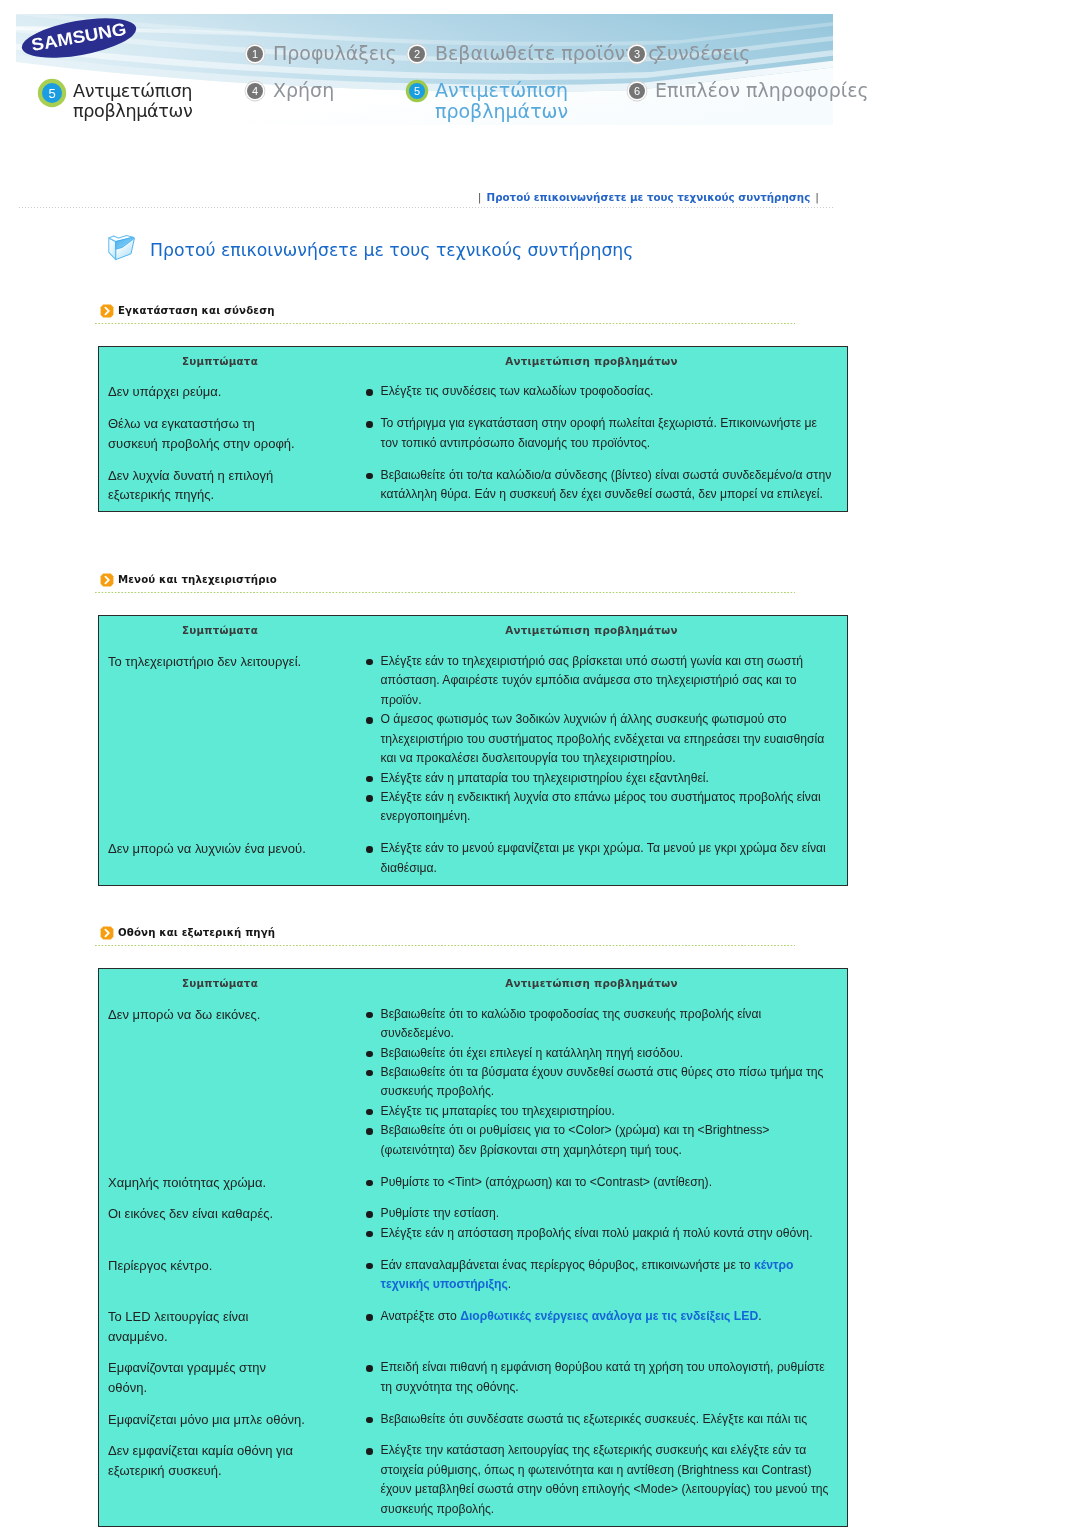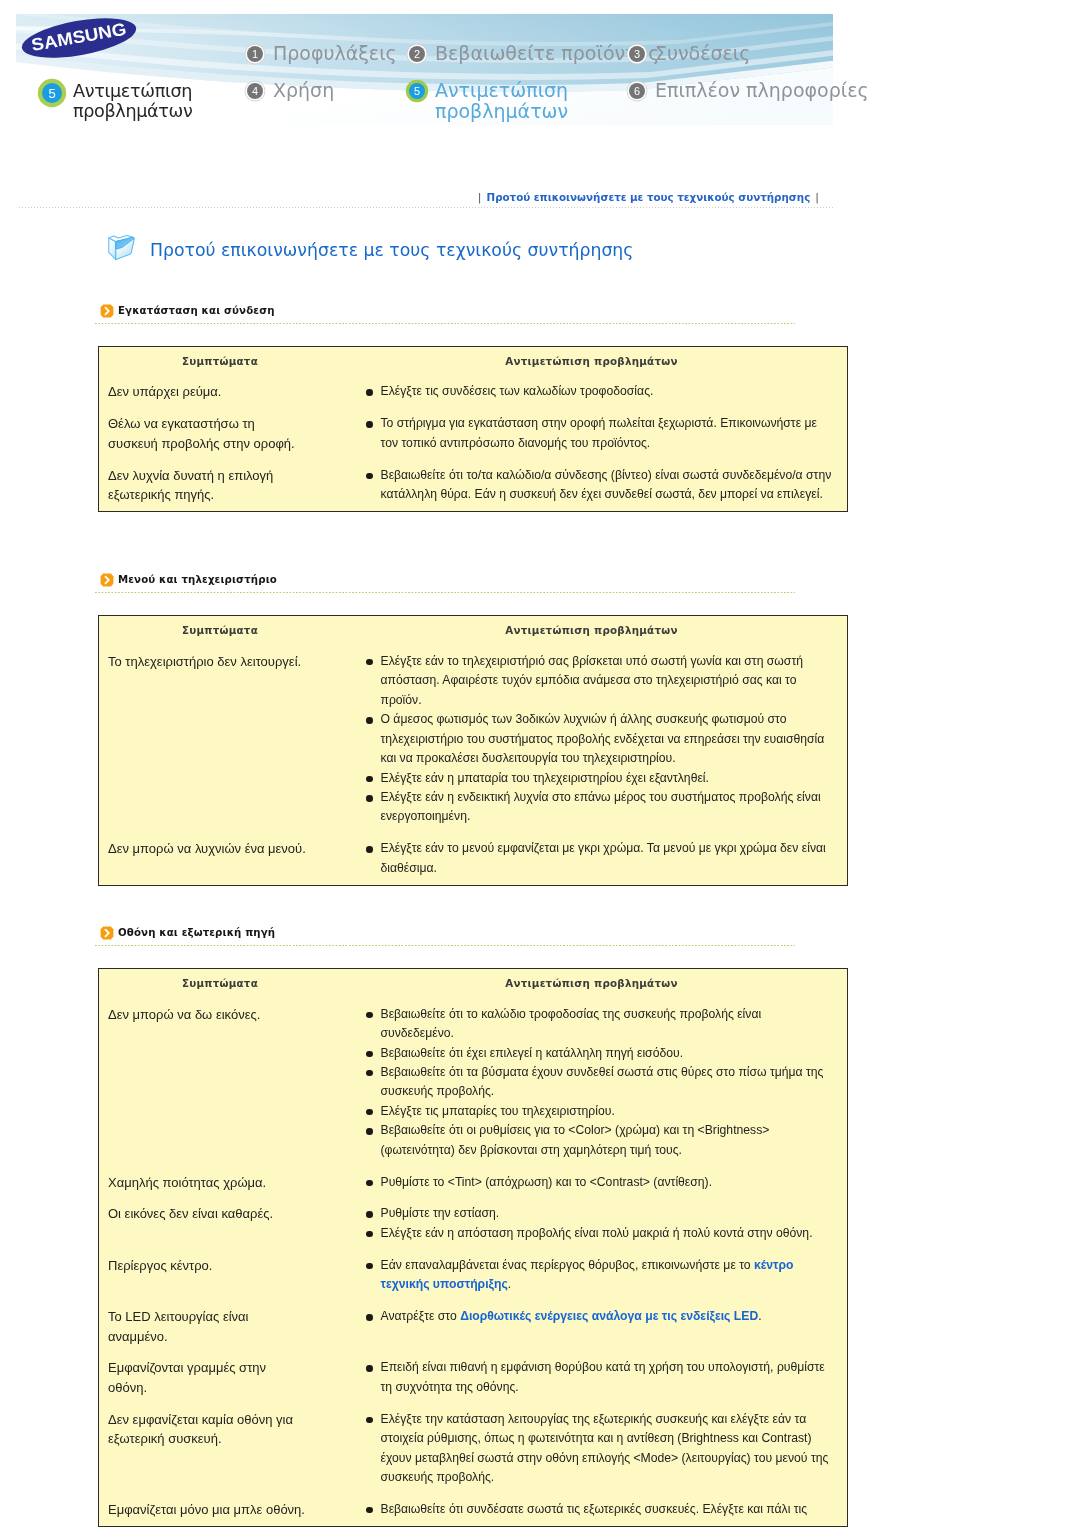--- a/index.html
+++ b/index.html
@@ -57,21 +57,21 @@
 #content { position:absolute; left:12px; top:304px; width:1028px;margin-left:32px; }
 .section { position:relative; }
 .section-head { position:relative; left:56px; display:flex; align-items:center; gap:4px; height:14px;}
 .section-head .shtext { font-family:"DejaVu Sans", sans-serif; font-size:10.2px; font-weight:bold;
   color:#161616; line-height:14px; letter-spacing:0.15px;}
 .section-rule { position:relative; left:51px; width:700px; height:1px; margin-top:5px;
   background-image:linear-gradient(to right, #aed26a 1.4px, transparent 1.4px);
   background-size:3.3px 1px; }
 
 
-.tbl { position:relative; left:54px; width:750px; border:1.5px solid #2b2b2b; background:#fef9c3; margin-top:22px;
+.tbl { position:relative; left:54px; width:750px; border:1.5px solid #2b2b2b; background:#5eead4; margin-top:22px;
   padding-bottom:7px; }
 .section + .section { margin-top:61px; }
 .section:nth-child(3) { margin-top:40px; }
 .thead { display:flex; padding-top:3px; padding-bottom:0px; }
 .thead .c1 { width:242px; text-align:center; }
 .thead .c2 { flex:1; text-align:center; padding-right:5px;}
 .thead span { font-family:"DejaVu Sans", sans-serif; font-size:10.3px; line-height:18px; font-weight:bold; color:#3c3c3c;
   letter-spacing:0.25px;}
 .trow { display:flex; padding-top:12.4px; }
 .thead + .trow { padding-top:12.4px; }
@@ -370,33 +370,33 @@
             <div class="sym">Εμφανίζονται γραμμές στην οθόνη.</div>
           </div>
           <div class="c2">
             <ul class="sol">
               <li><span>Επειδή είναι πιθανή η εμφάνιση θορύβου κατά τη χρήση του υπολογιστή, ρυθμίστε τη συχνότητα της οθόνης.</span></li>
             </ul>
           </div>
         </div>
         <div class="trow">
           <div class="c1">
+            <div class="sym">Εμφανίζεται μόνο μια μπλε οθόνη.</div>
+          </div>
+          <div class="c2">
+            <ul class="sol">
+              <li><span>Βεβαιωθείτε ότι συνδέσατε σωστά τις εξωτερικές συσκευές. Ελέγξτε και πάλι τις</span></li>
+            </ul>
+          </div>
+        </div>
+        <div class="trow">
+          <div class="c1">
             <div class="sym">Δεν εμφανίζεται καμία οθόνη για εξωτερική συσκευή.</div>
           </div>
           <div class="c2">
             <ul class="sol">
               <li><span>Ελέγξτε την κατάσταση λειτουργίας της εξωτερικής συσκευής και ελέγξτε εάν τα στοιχεία ρύθμισης, όπως η φωτεινότητα και η αντίθεση (Brightness και Contrast) έχουν μεταβληθεί σωστά στην οθόνη επιλογής &lt;Mode&gt; (λειτουργίας) του μενού της συσκευής προβολής.</span></li>
             </ul>
           </div>
         </div>
-        <div class="trow">
-          <div class="c1">
-            <div class="sym">Εμφανίζεται μόνο μια μπλε οθόνη.</div>
-          </div>
-          <div class="c2">
-            <ul class="sol">
-              <li><span>Βεβαιωθείτε ότι συνδέσατε σωστά τις εξωτερικές συσκευές. Ελέγξτε και πάλι τις</span></li>
-            </ul>
-          </div>
-        </div>
       </div>
     </div>
   </div>
 
 </body></html>

